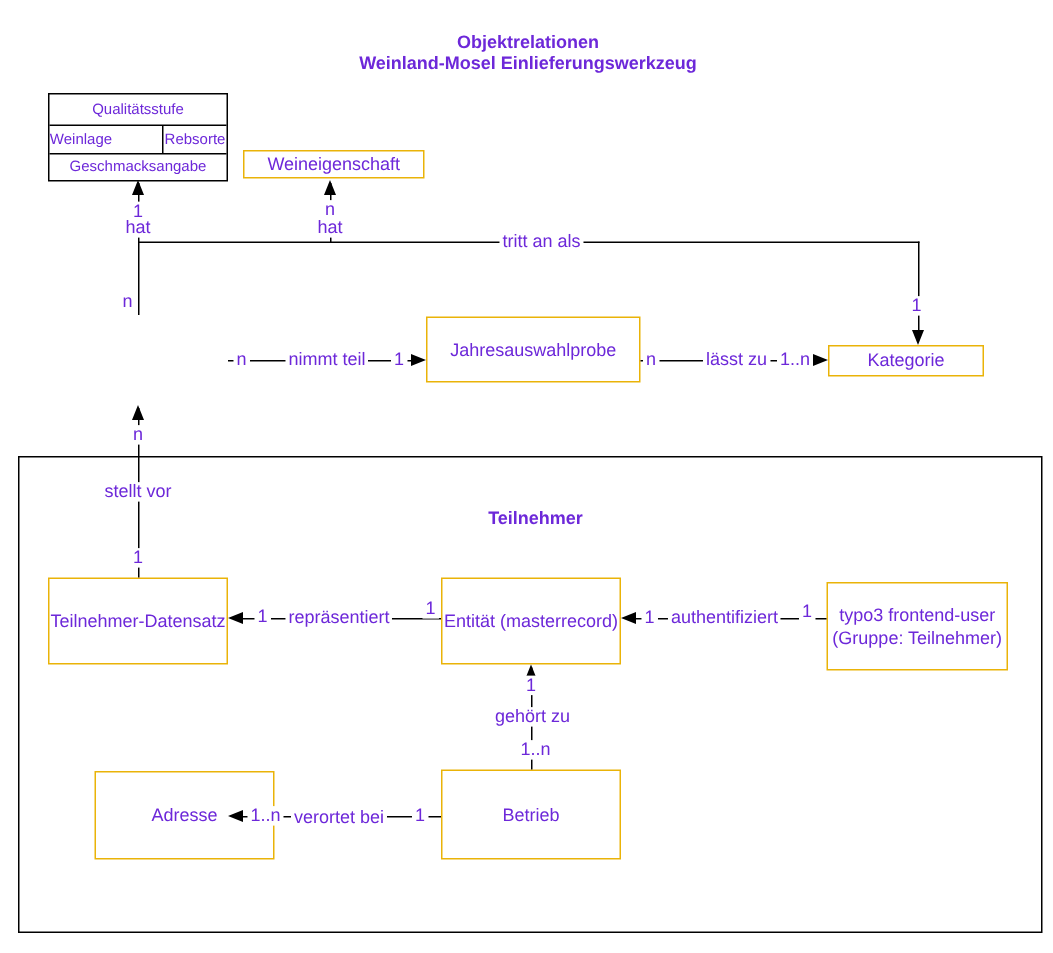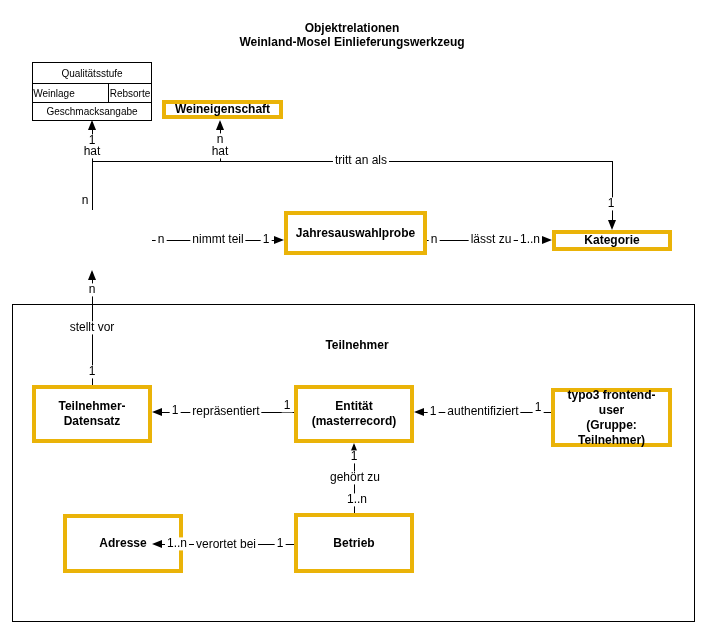--- a/index.html
+++ b/index.html
@@ -1,27 +1,27 @@
 <!DOCTYPE html>
 <html><head>
 <meta charset="utf-8">
 <style>
   html,body{margin:0;padding:0;background:#ffffff;}
   .canvas{
     position:relative;width:702px;height:635px;background:#ffffff;
-    font-family:"Liberation Sans",sans-serif;color:#000000;overflow:hidden;
+    font-family:"Liberation Sans",sans-serif;color:#6d28d9;overflow:hidden;
   }
   .title{
     position:absolute;left:102px;top:21px;width:500px;text-align:center;
     font-size:12px;font-weight:bold;line-height:14px;
   }
   .box{
-    position:absolute;box-sizing:border-box;border:4px solid #eab308;background:#fff;
+    position:absolute;box-sizing:border-box;border:1px solid #eab308;background:#fff;
     display:flex;flex-direction:column;align-items:center;justify-content:center;
-    font-size:12px;text-align:center;line-height:1.25;font-weight:bold;
+    font-size:12px;text-align:center;line-height:1.25;
   }
   .group{
     position:absolute;box-sizing:border-box;border:1px solid #000;background:transparent;
   }
   .group-label{
     position:absolute;font-size:12px;font-weight:bold;text-align:center;background:#fff;
   }
   .uml-table{
     position:absolute;box-sizing:border-box;border:1px solid #000;background:#fff;
     font-size:10px;text-align:center;
@@ -72,21 +72,21 @@
 
   <div class="box" style="left:162px;top:100px;width:121px;height:19px;">
     <span>Weineigenschaft</span>
   </div>
 
 
   <div class="box" style="left:284px;top:211px;width:143px;height:44px;">
     <span>Jahresauswahlprobe</span>
   </div>
 
-  <div class="box" style="left:552px;top:230px;width:120px;height:21px;">
+  <div class="box" style="left:552px;top:230px;width:104px;height:21px;">
     <span>Kategorie</span>
   </div>
 
   <div class="group" style="left:12px;top:304px;width:683px;height:318px;"></div>
   <div class="group-label" style="left:307px;top:338px;width:100px;">Teilnehmer</div>
 
   <div class="box" style="left:32px;top:385px;width:120px;height:58px;">
     <span>Teilnehmer-Datensatz</span>
   </div>
 

